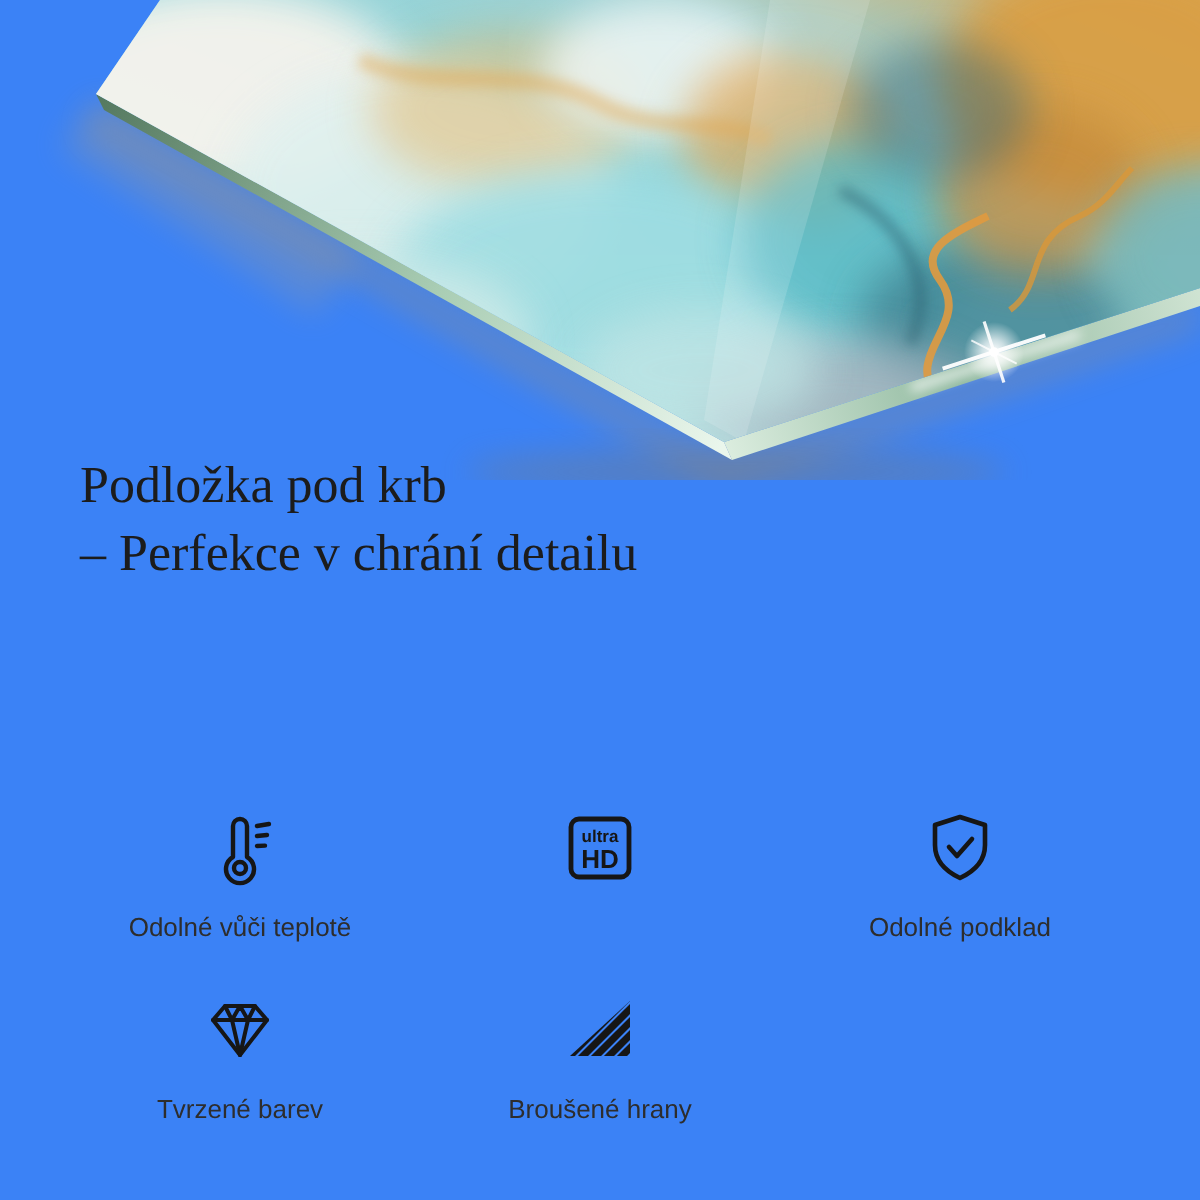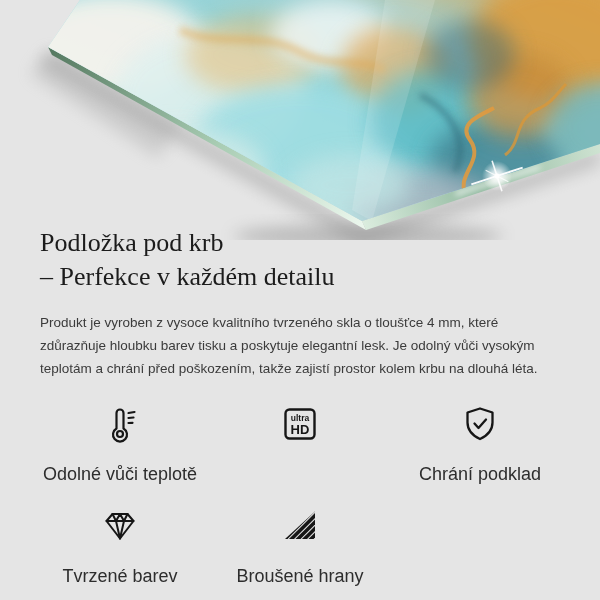--- a/index.html
+++ b/index.html
@@ -1,35 +1,35 @@
 <!DOCTYPE html>
 <html><head>
 <meta charset="utf-8">
 <style>
   html,body{margin:0;padding:0;background:#ffffff;}
   body{width:600px;height:600px;overflow:hidden;
        font-family:"Liberation Sans","DejaVu Sans",sans-serif;color:#333;}
-  .stage{position:relative;width:600px;height:600px;background:#e5e5e5;}
+  .stage{position:relative;width:600px;height:600px;background:#3b82f6;}
 
   .hero{position:absolute;top:0;left:0;width:600px;height:240px;}
 
   .title{position:absolute;left:40px;top:226px;margin:0;
          font-family:"Liberation Serif","DejaVu Serif",serif;
          font-weight:400;font-size:26px;line-height:34px;color:#1c1c1c;}
   .title span{display:block;}
 
   .desc{position:absolute;left:40px;top:311px;width:528px;margin:0;
         font-size:13.5px;line-height:23px;color:#3b3b3b;}
 
   .features{position:absolute;left:30px;top:404px;width:540px;
             display:grid;grid-template-columns:1fr 1fr 1fr;row-gap:24px;}
   .feature{display:flex;flex-direction:column;align-items:center;}
   .ficon{display:block;width:40px;height:40px;}
   .ficon svg{display:block;}
-  .flabel{margin-top:23px;font-size:18px;line-height:15px;color:#2d2d2d;text-align:right;}
+  .flabel{margin-top:12px;font-size:13px;line-height:15px;color:#2d2d2d;text-align:right;}
 </style>
 </head>
 <body>
 
 <div class="stage">
 
   <div class="hero">
     <svg width="600" height="240" viewBox="0 0 600 240" xmlns="http://www.w3.org/2000/svg">
       <defs>
         <clipPath id="glassTop">
@@ -109,24 +109,23 @@
         <line x1="-27" y1="0" x2="27" y2="0" stroke="#ffffff" stroke-width="2" opacity="0.95"></line>
         <line x1="0" y1="-16" x2="0" y2="16" stroke="#ffffff" stroke-width="1.6" opacity="0.9"></line>
         <line x1="-9" y1="-9" x2="9" y2="9" stroke="#ffffff" stroke-width="1" opacity="0.8"></line>
         <circle r="2.4" fill="#ffffff"></circle>
       </g>
     </svg>
   </div>
 
   <h1 class="title">
     <span>Podložka pod krb</span>
-    <span>– Perfekce v každém detailu</span>
+    <span>– Perfekce v chrání detailu</span>
   </h1>
 
-  <p class="desc">Produkt je vyroben z vysoce kvalitního tvrzeného skla o tloušťce 4 mm, které zdůrazňuje hloubku barev tisku a poskytuje elegantní lesk. Je odolný vůči vysokým teplotám a chrání před poškozením, takže zajistí prostor kolem krbu na dlouhá léta.</p>
 
   <div class="features">
 
     <div class="feature">
       <span class="ficon">
         <svg width="40" height="40" viewBox="0 0 40 40" fill="none" stroke="#161616" stroke-width="2.2" stroke-linecap="round" stroke-linejoin="round">
           <path d="M16.5 24.5 V9 a3.5 3.5 0 0 1 7 0 v15.5 a7 7 0 1 1 -7 0 Z"></path>
           <circle cx="20" cy="30" r="3"></circle>
           <line x1="28.5" y1="9" x2="34.5" y2="8"></line>
           <line x1="28.5" y1="14" x2="33.5" y2="13.5"></line>
@@ -146,21 +145,21 @@
       </span>
     </div>
 
     <div class="feature">
       <span class="ficon">
         <svg width="40" height="40" viewBox="0 0 40 40" fill="none" stroke="#161616" stroke-width="2.3" stroke-linecap="round" stroke-linejoin="round">
           <path d="M20 4.5 L32.5 8.5 V18.5 C32.5 26.5 27.5 31.5 20 35 C12.5 31.5 7.5 26.5 7.5 18.5 V8.5 Z"></path>
           <path d="M14.5 19.5 L18.5 24 L26 15.5"></path>
         </svg>
       </span>
-      <div class="flabel">Chrání podklad</div>
+      <div class="flabel">Odolné podklad</div>
     </div>
 
     <div class="feature">
       <span class="ficon">
         <svg width="40" height="40" viewBox="0 0 40 40" fill="none" stroke="#161616" stroke-width="2" stroke-linecap="round" stroke-linejoin="round">
           <polygon points="12.5,8 27.5,8 33.5,15 20,32.5 6.5,15"></polygon>
           <line x1="6.5" y1="15" x2="33.5" y2="15"></line>
           <polyline points="12.5,8 16,15 20,8 24,15 27.5,8"></polyline>
           <line x1="16" y1="15" x2="20" y2="32.5"></line>
           <line x1="24" y1="15" x2="20" y2="32.5"></line>

